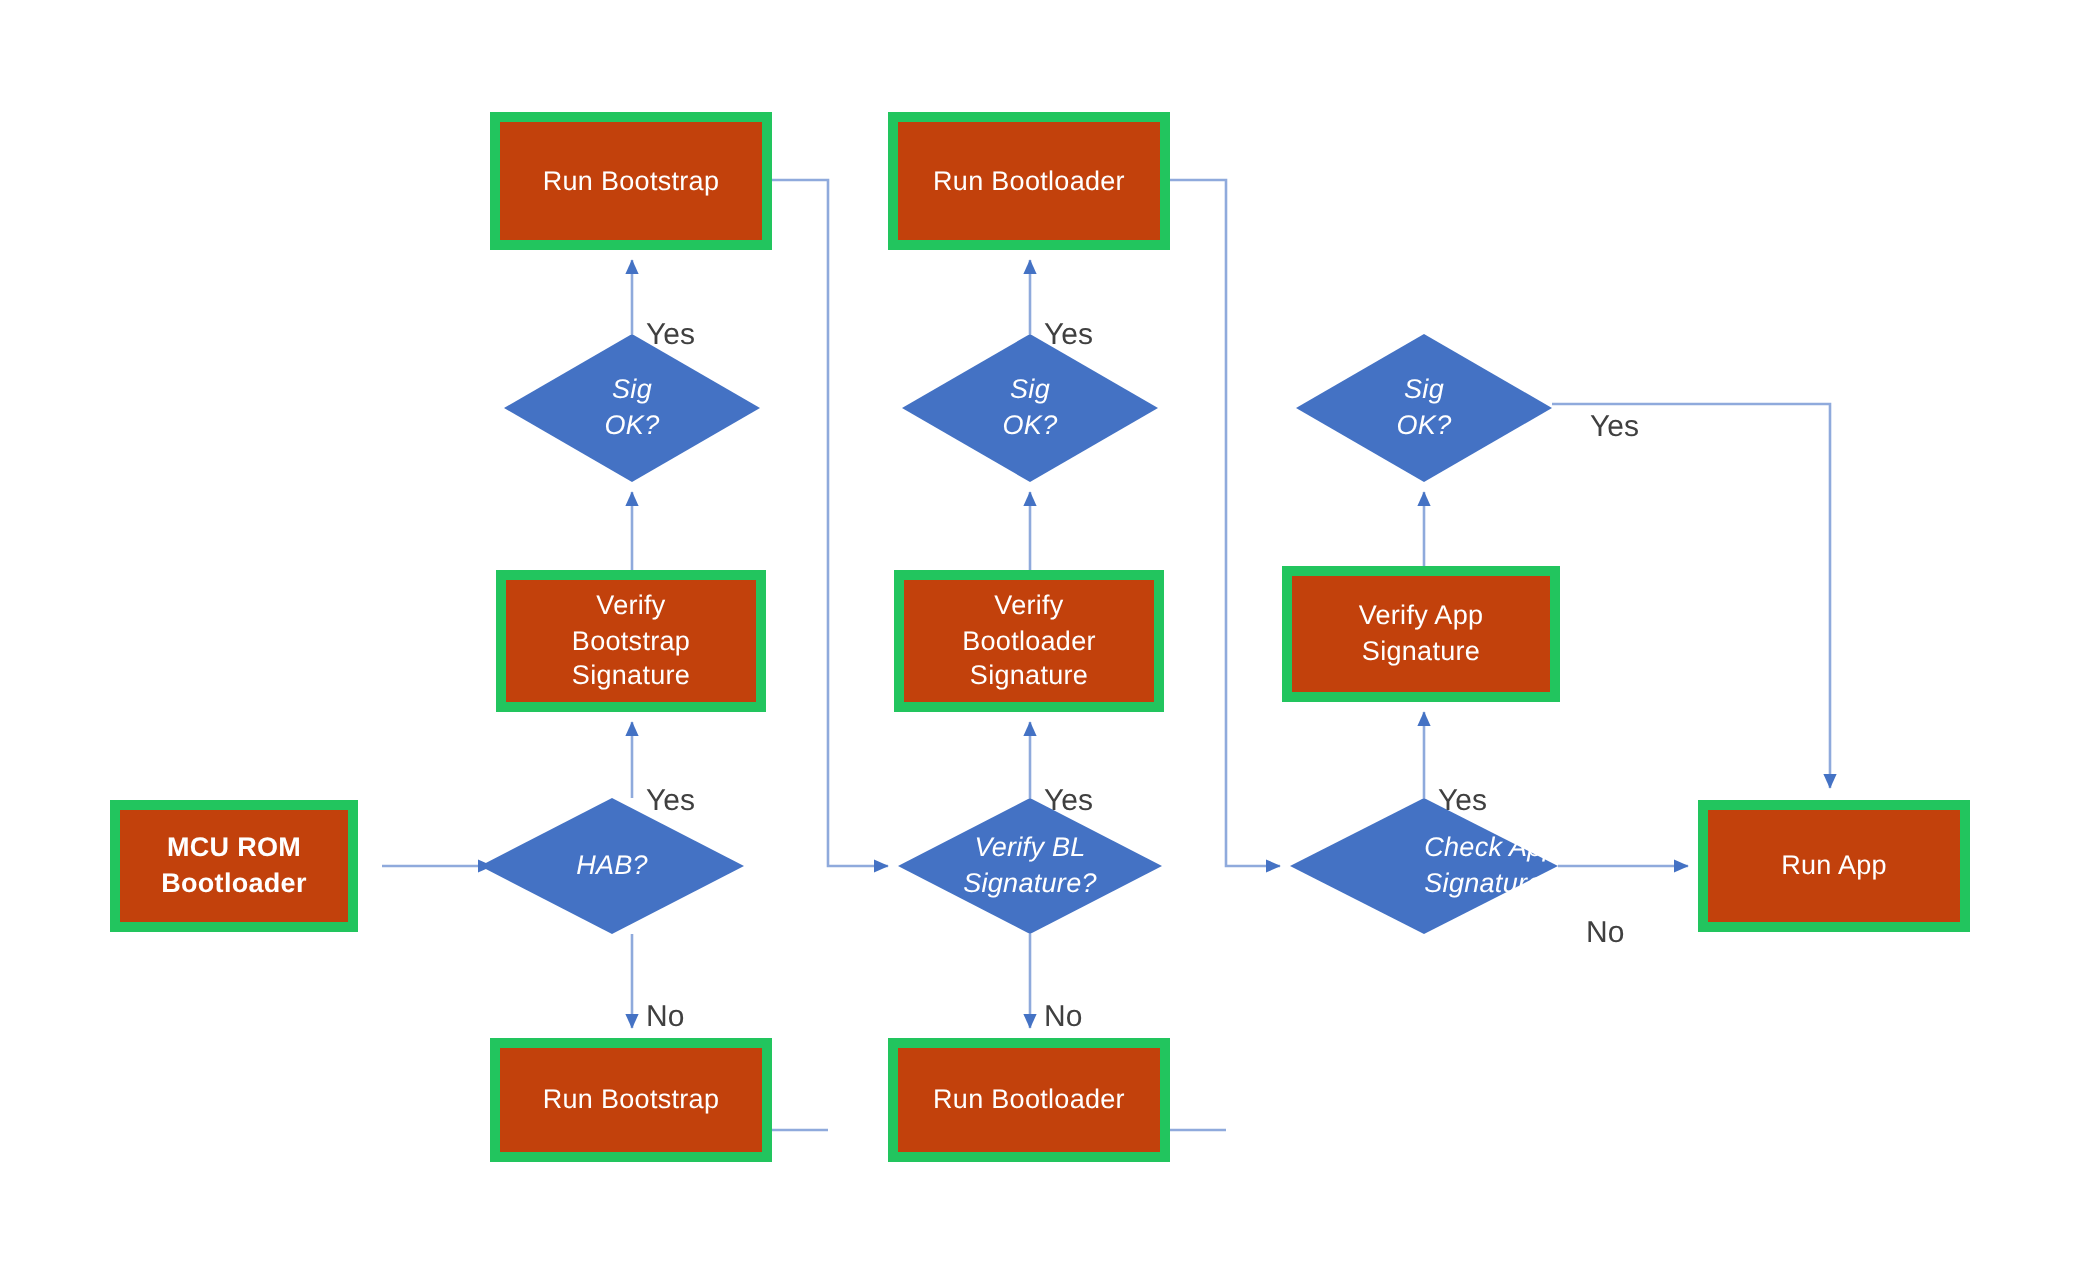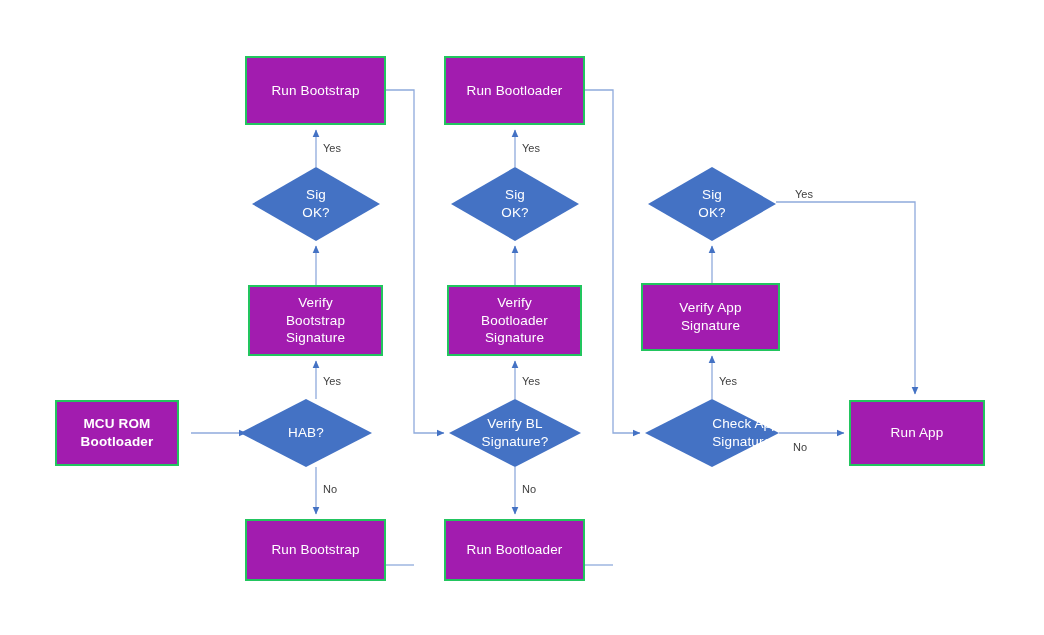--- a/index.html
+++ b/index.html
@@ -33,53 +33,55 @@
     align-items: center;
     justify-content: center;
     text-align: center;
     color: #ffffff;
     font-size: 13.5px;
     line-height: 1.32;
     letter-spacing: 0.15px;
     z-index: 3;
   }
   .node.box {
-    background: #a21caf;
-    border: 2px solid #22c55e;
+    background: #c2410c;
+    border: 5px solid #22c55e;
     box-shadow: 0 0 0 1px rgba(255,255,255,0.0);
   }
   .node.diamond {
     background: transparent;
     border: none;
   }
   .node.diamond .dia-shape {
     position: absolute;
     left: 0; top: 0;
     width: 100%;
     height: 100%;
     background: #4472C4;
     clip-path: polygon(50% 0%, 100% 50%, 50% 100%, 0% 50%);
     z-index: 0;
   }
   .node.diamond .lbl {
     position: relative;
     z-index: 1;
+    font-style: italic;
   }
   .lbl {
     display: block;
     white-space: pre-line;
     pointer-events: none;
   }
   .edge-label {
     position: absolute;
     color: #404040;
-    font-size: 11px;
+    font-size: 15px;
     line-height: 1;
     white-space: nowrap;
     z-index: 4;
+    margin-top: 17px;
   }
 </style>
 </head>
 <body>
 
 <div id="canvas">
 
   <svg id="wires" viewBox="0 0 1044 635" width="1044" height="635" xmlns="http://www.w3.org/2000/svg">
     <defs>
       <marker id="ah" markerWidth="9" markerHeight="9" refX="7.2" refY="4.5" orient="auto" markerUnits="userSpaceOnUse">

